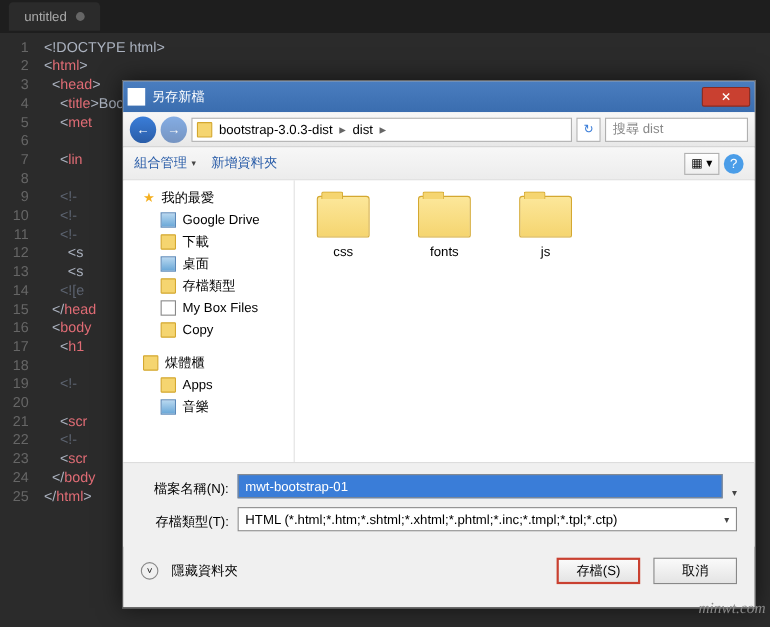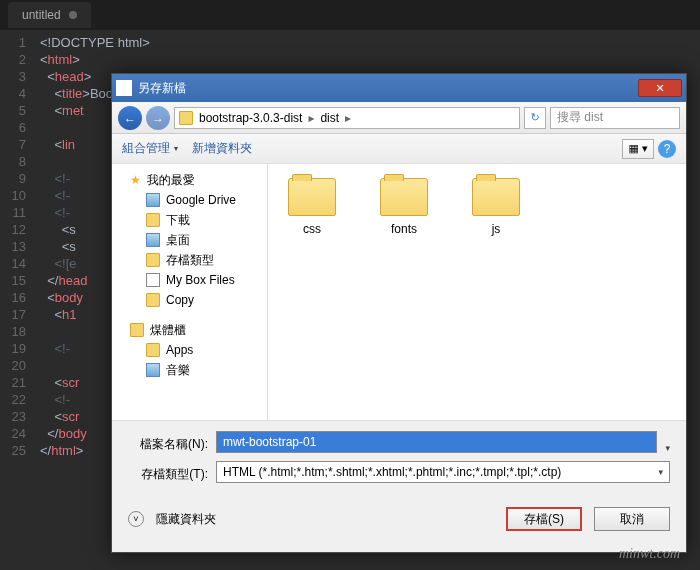--- a/index.html
+++ b/index.html
@@ -63,21 +63,21 @@
 .form-input.highlighted { background: #3a7dd8; color: #fff; }
 .form-select { flex: 1; height: 22px; border: 1px solid #8a8a8a; padding: 0 6px; font-size: 12px; background: #fff; display: flex; align-items: center; justify-content: space-between; }
 .dropdown-arrow { font-size: 9px; color: #444; }
 
 .bottom-bar { display: flex; align-items: center; padding: 10px 16px; gap: 12px; font-size: 12px; }
 .expand-btn { width: 16px; height: 16px; border: 1px solid #888; border-radius: 50%; display: flex; align-items: center; justify-content: center; font-size: 9px; cursor: pointer; }
 .spacer { flex: 1; }
 .dlg-btn { min-width: 76px; height: 24px; border: 1px solid #888; background: linear-gradient(#fafafa,#e4e4e4); display: flex; align-items: center; justify-content: center; cursor: pointer; }
 .dlg-btn.primary { border: 2px solid #c94030; }
 
-.watermark { position: absolute; right: 20px; bottom: 8px; color: #888; font-style: italic; font-size: 14px; font-family: cursive; }
+.watermark { position: absolute; right: 4px; bottom: 8px; color: #888; font-style: italic; font-size: 14px; font-family: cursive; }
 </style>
 </head>
 <body>
 
 <div class="editor">
   <div class="tab-bar">
     <div class="tab">
       <span>untitled</span>
       <span class="tab-dot"></span>
     </div>

